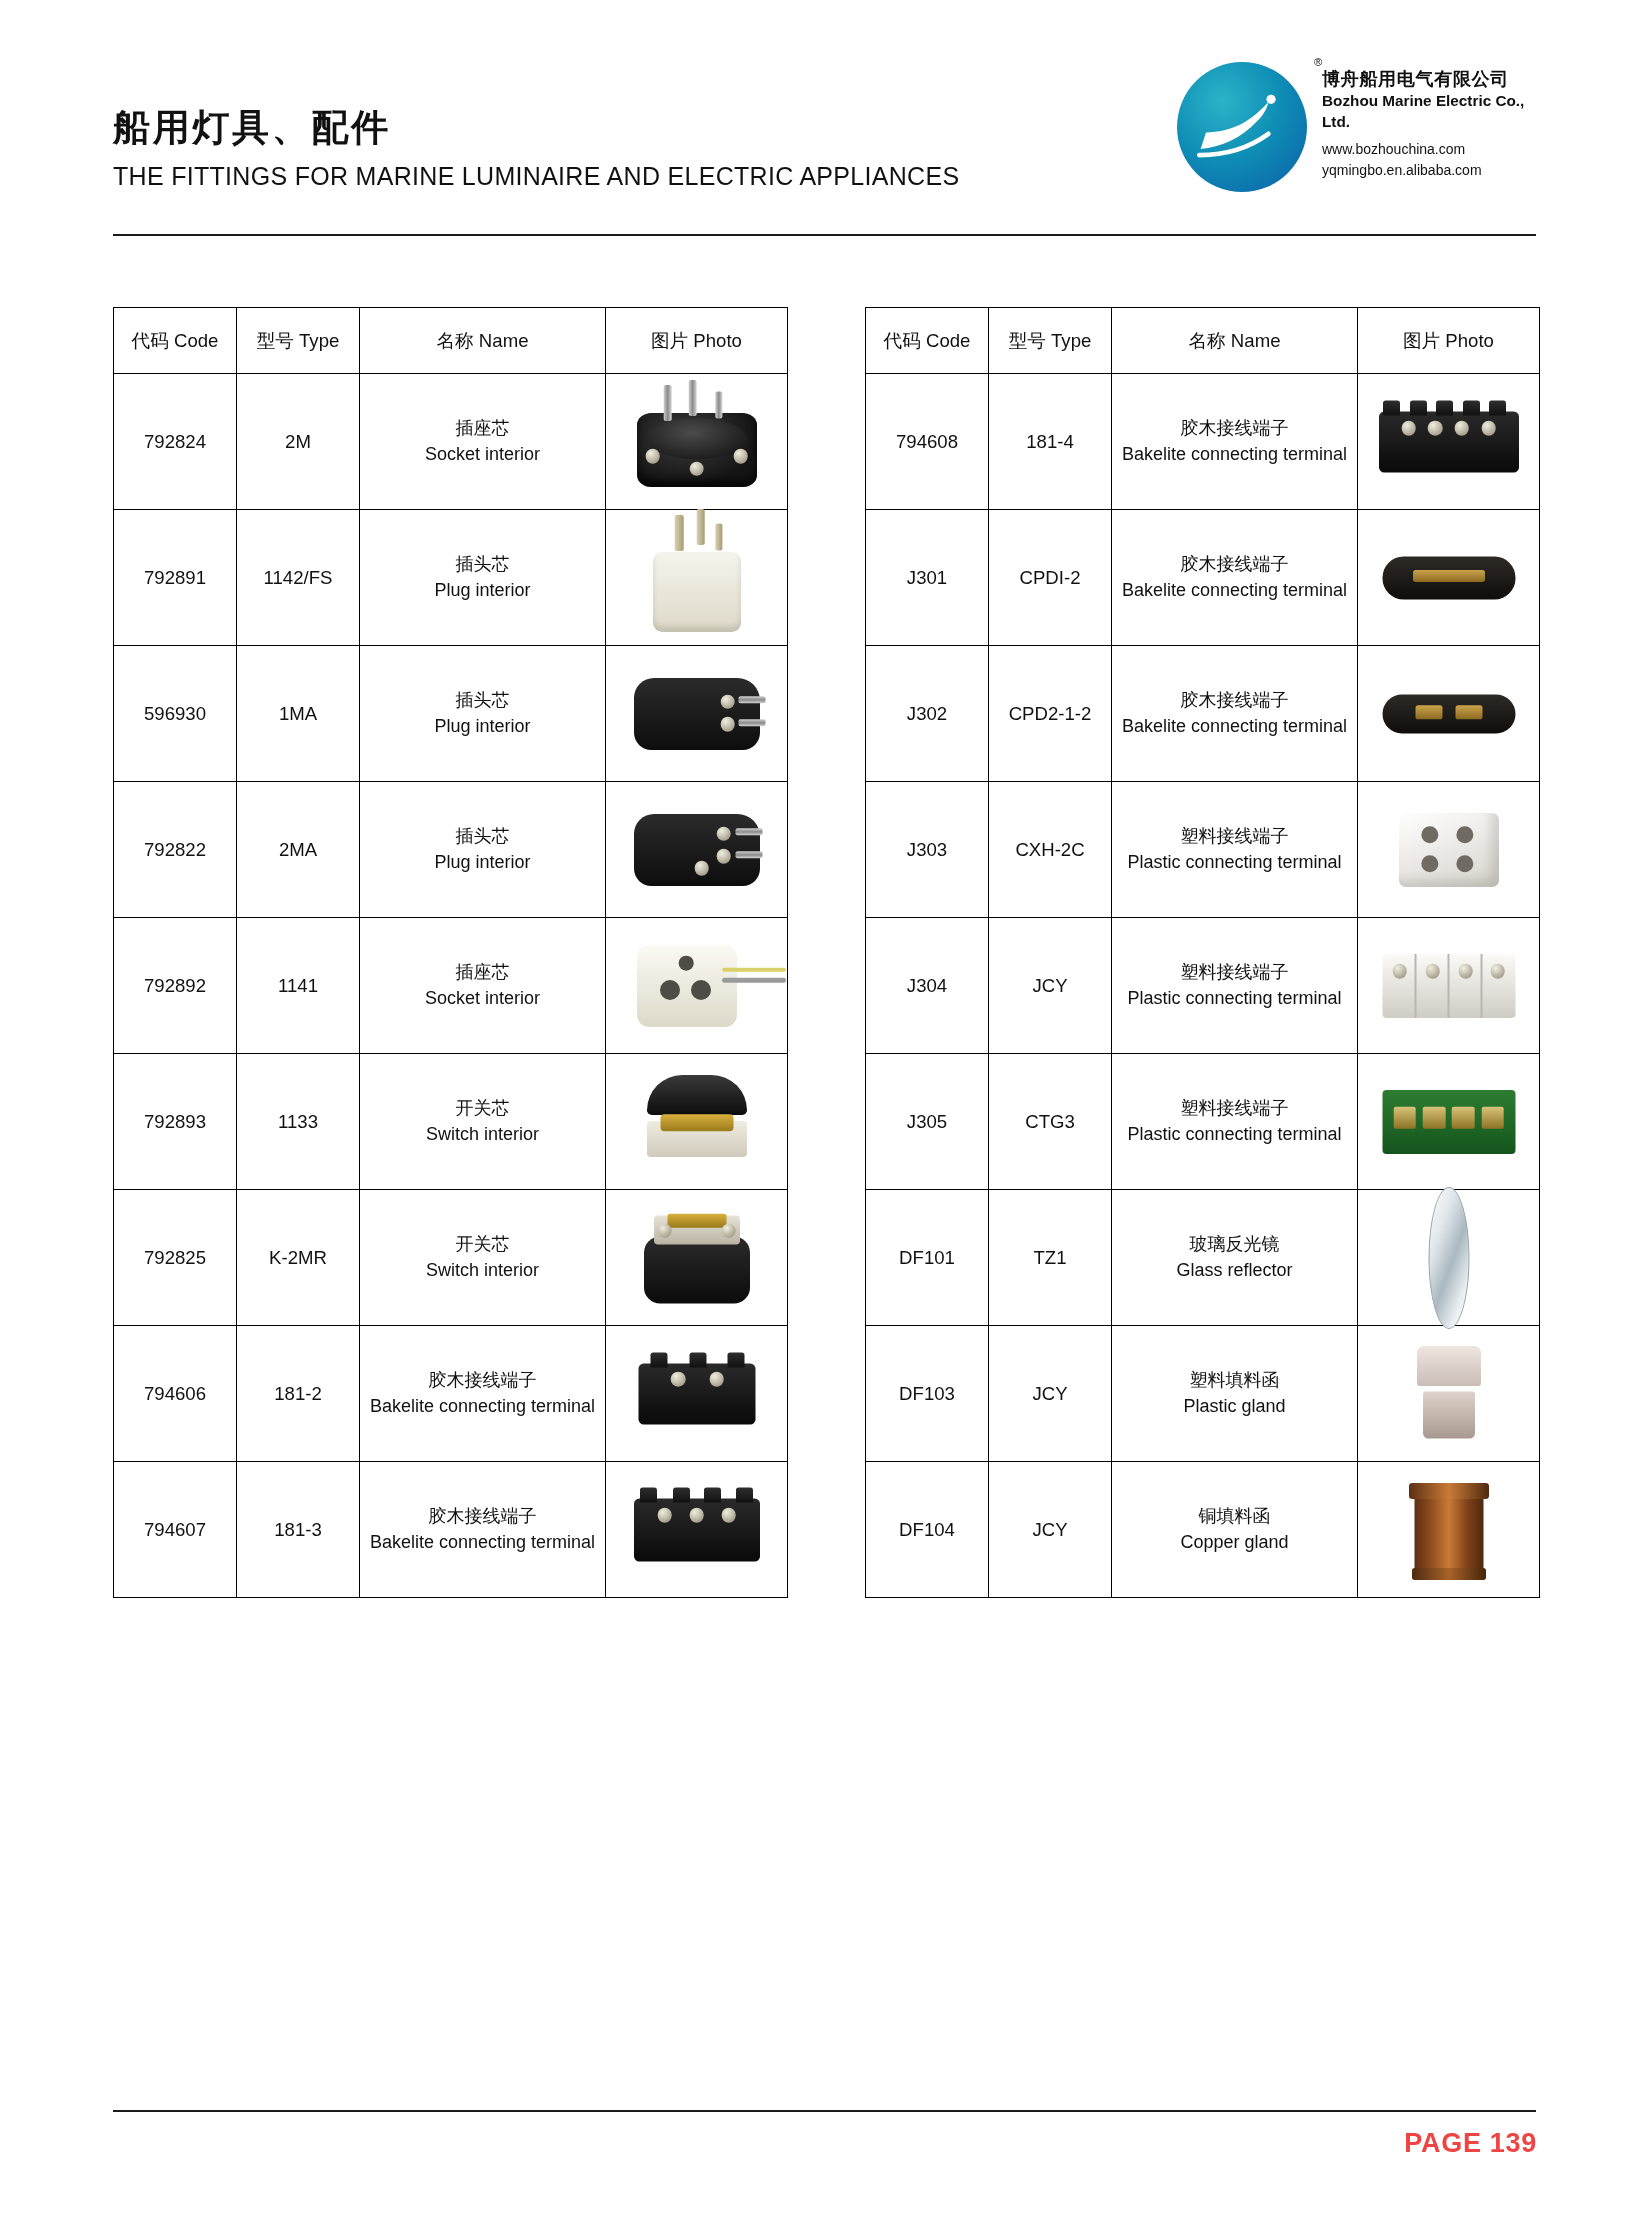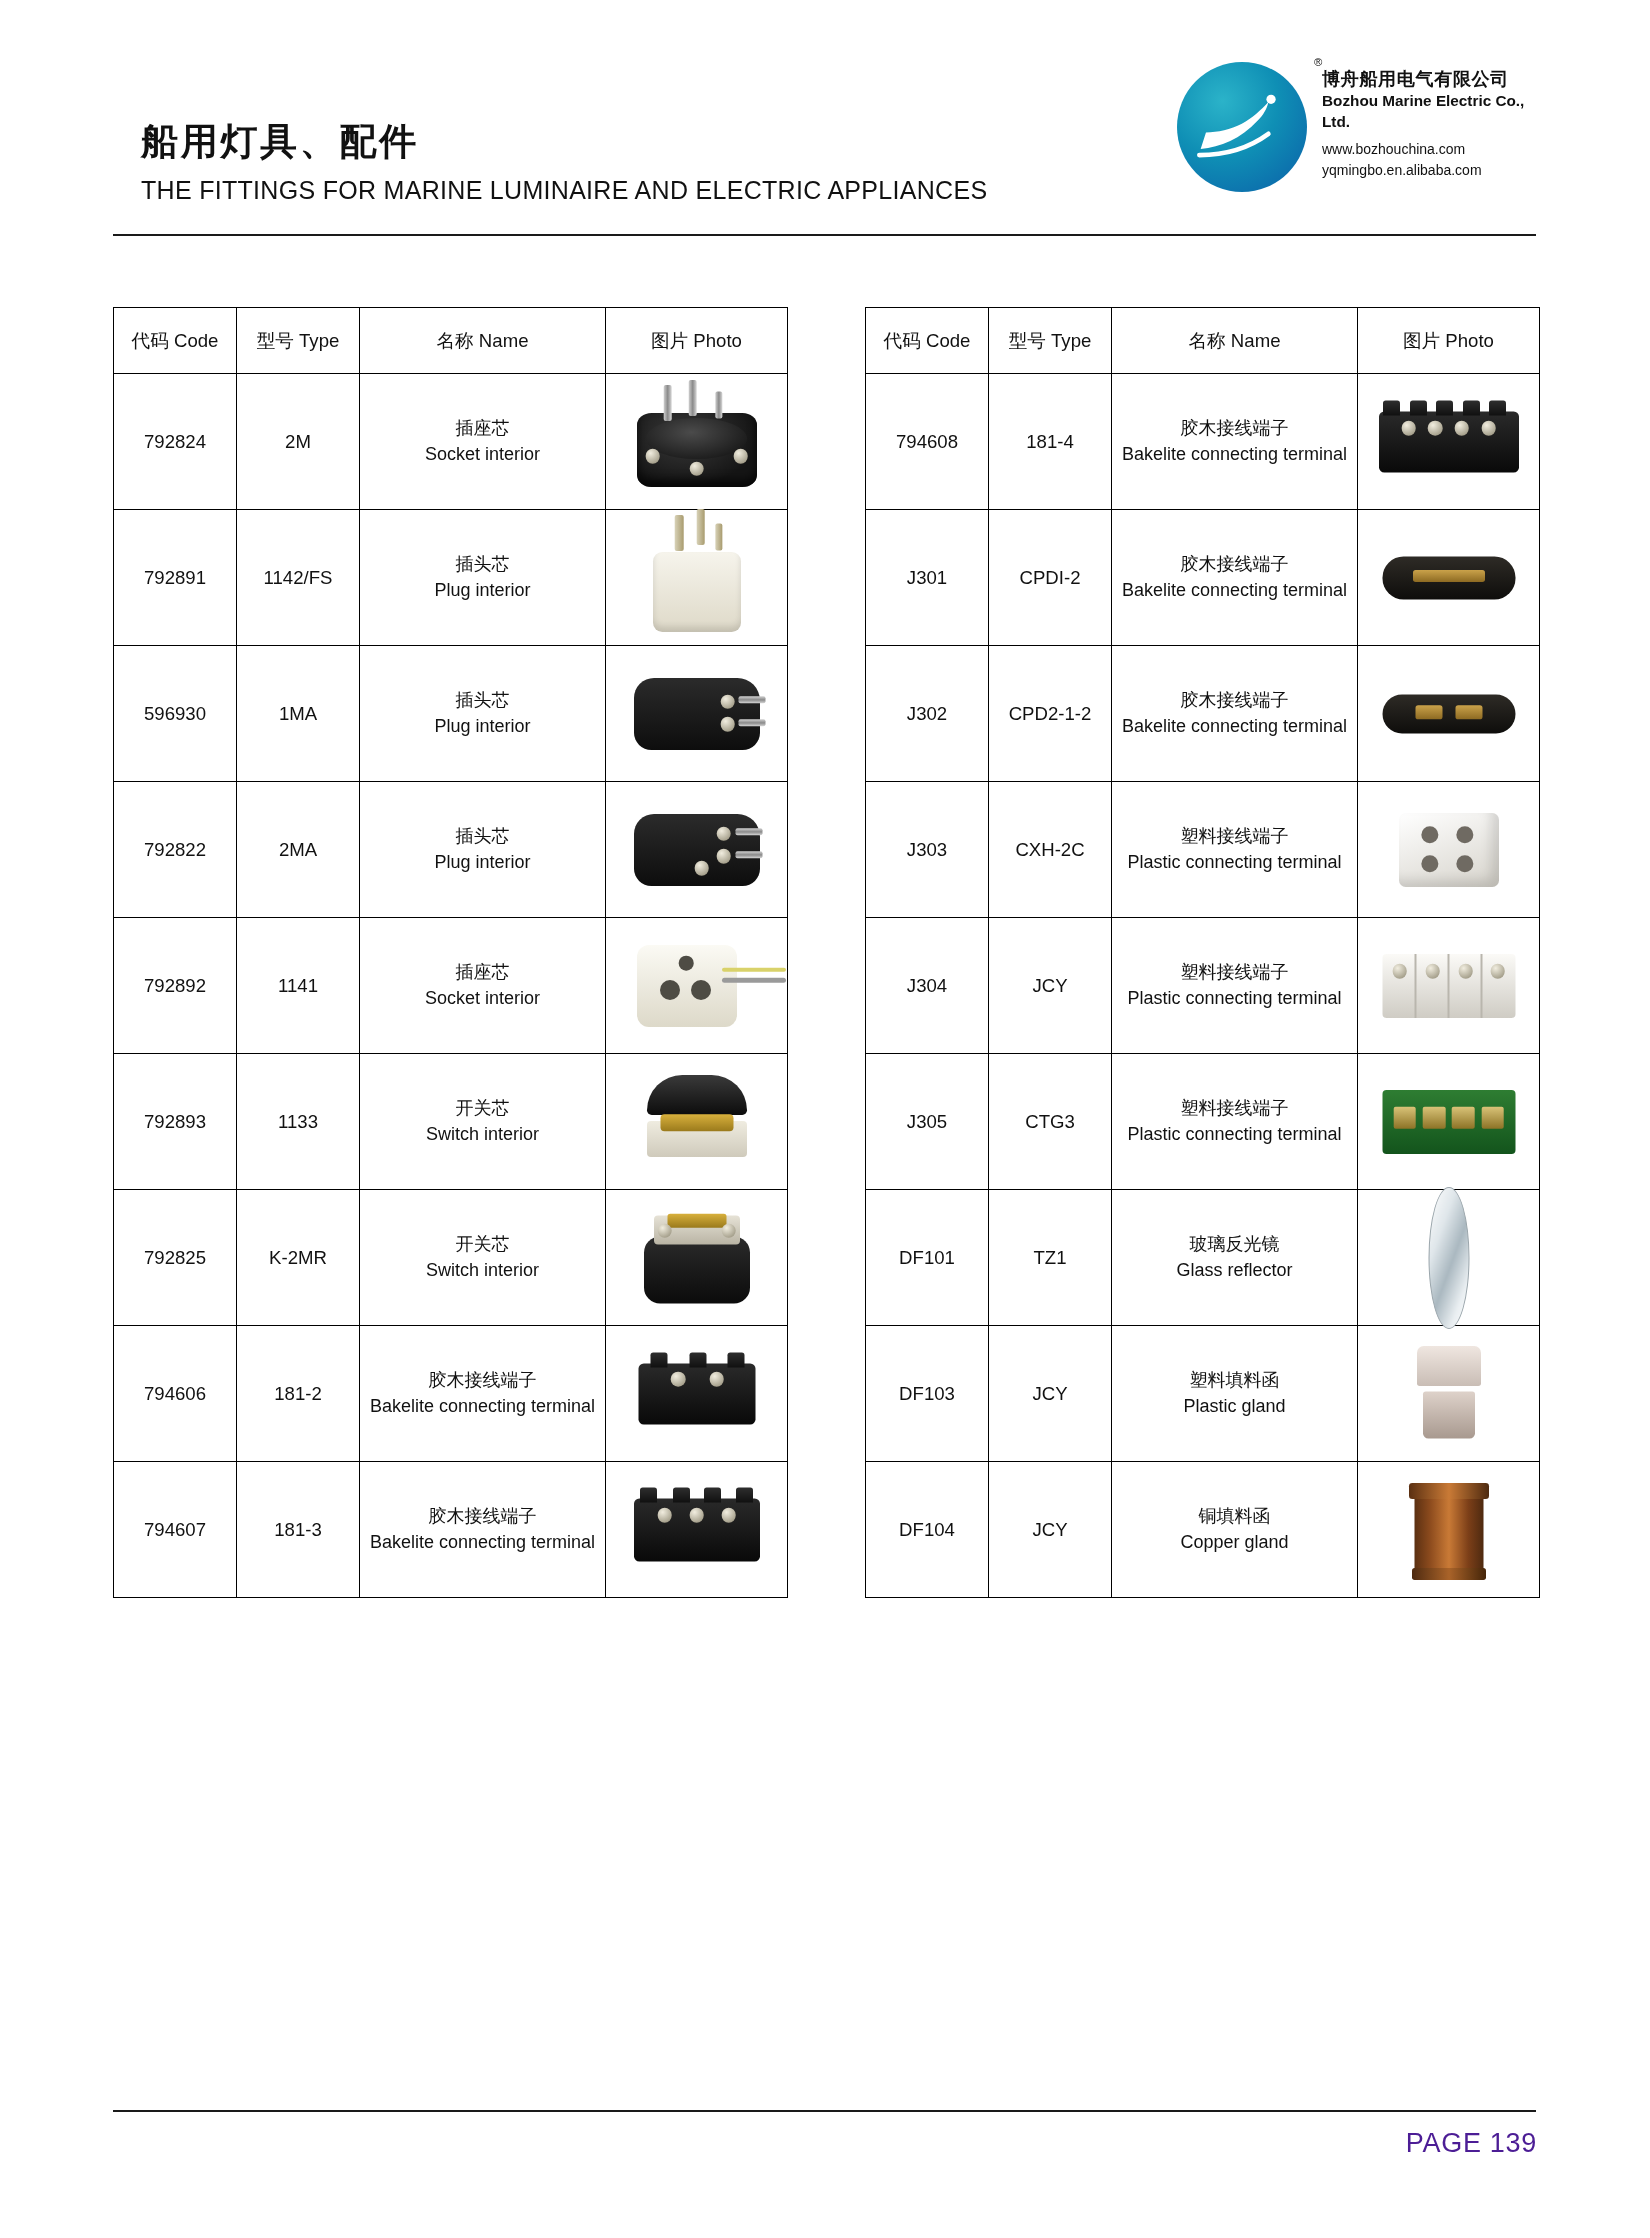--- a/index.html
+++ b/index.html
@@ -27,22 +27,21 @@
   .header {
     position: absolute;
     left: 0;
     top: 0;
     width: 1650px;
     height: 239px;
   }
   .title-block {
     position: absolute;
     left: 113px;
-    top: 120px;
-    margin-left: 28px;
+    top: 106px;
   }
   .title-cn {
     font-size: 37px;
     font-weight: bold;
     letter-spacing: 2.7px;
     color: #111;
     line-height: 1.2;
     margin: 0 0 10.6px 0;
   }
   .title-en {
@@ -347,23 +346,23 @@
     top: 2110px;
     width: 1423px;
     height: 2px;
     background: #1a1a1a;
   }
   .page-no {
     position: absolute;
     right: 113px;
     top: 2128px;
     font-size: 27px;
-    font-weight: normal;
+    font-weight: bold;
     letter-spacing: 0.7px;
-    color: #4c1d95;
+    color: #ef4444;
   }
 </style>
 </head>
 <body>
 
 <div class="page">
 
   <div class="header">
     <div class="title-block">
       <div class="title-cn">船用灯具、配件</div>

